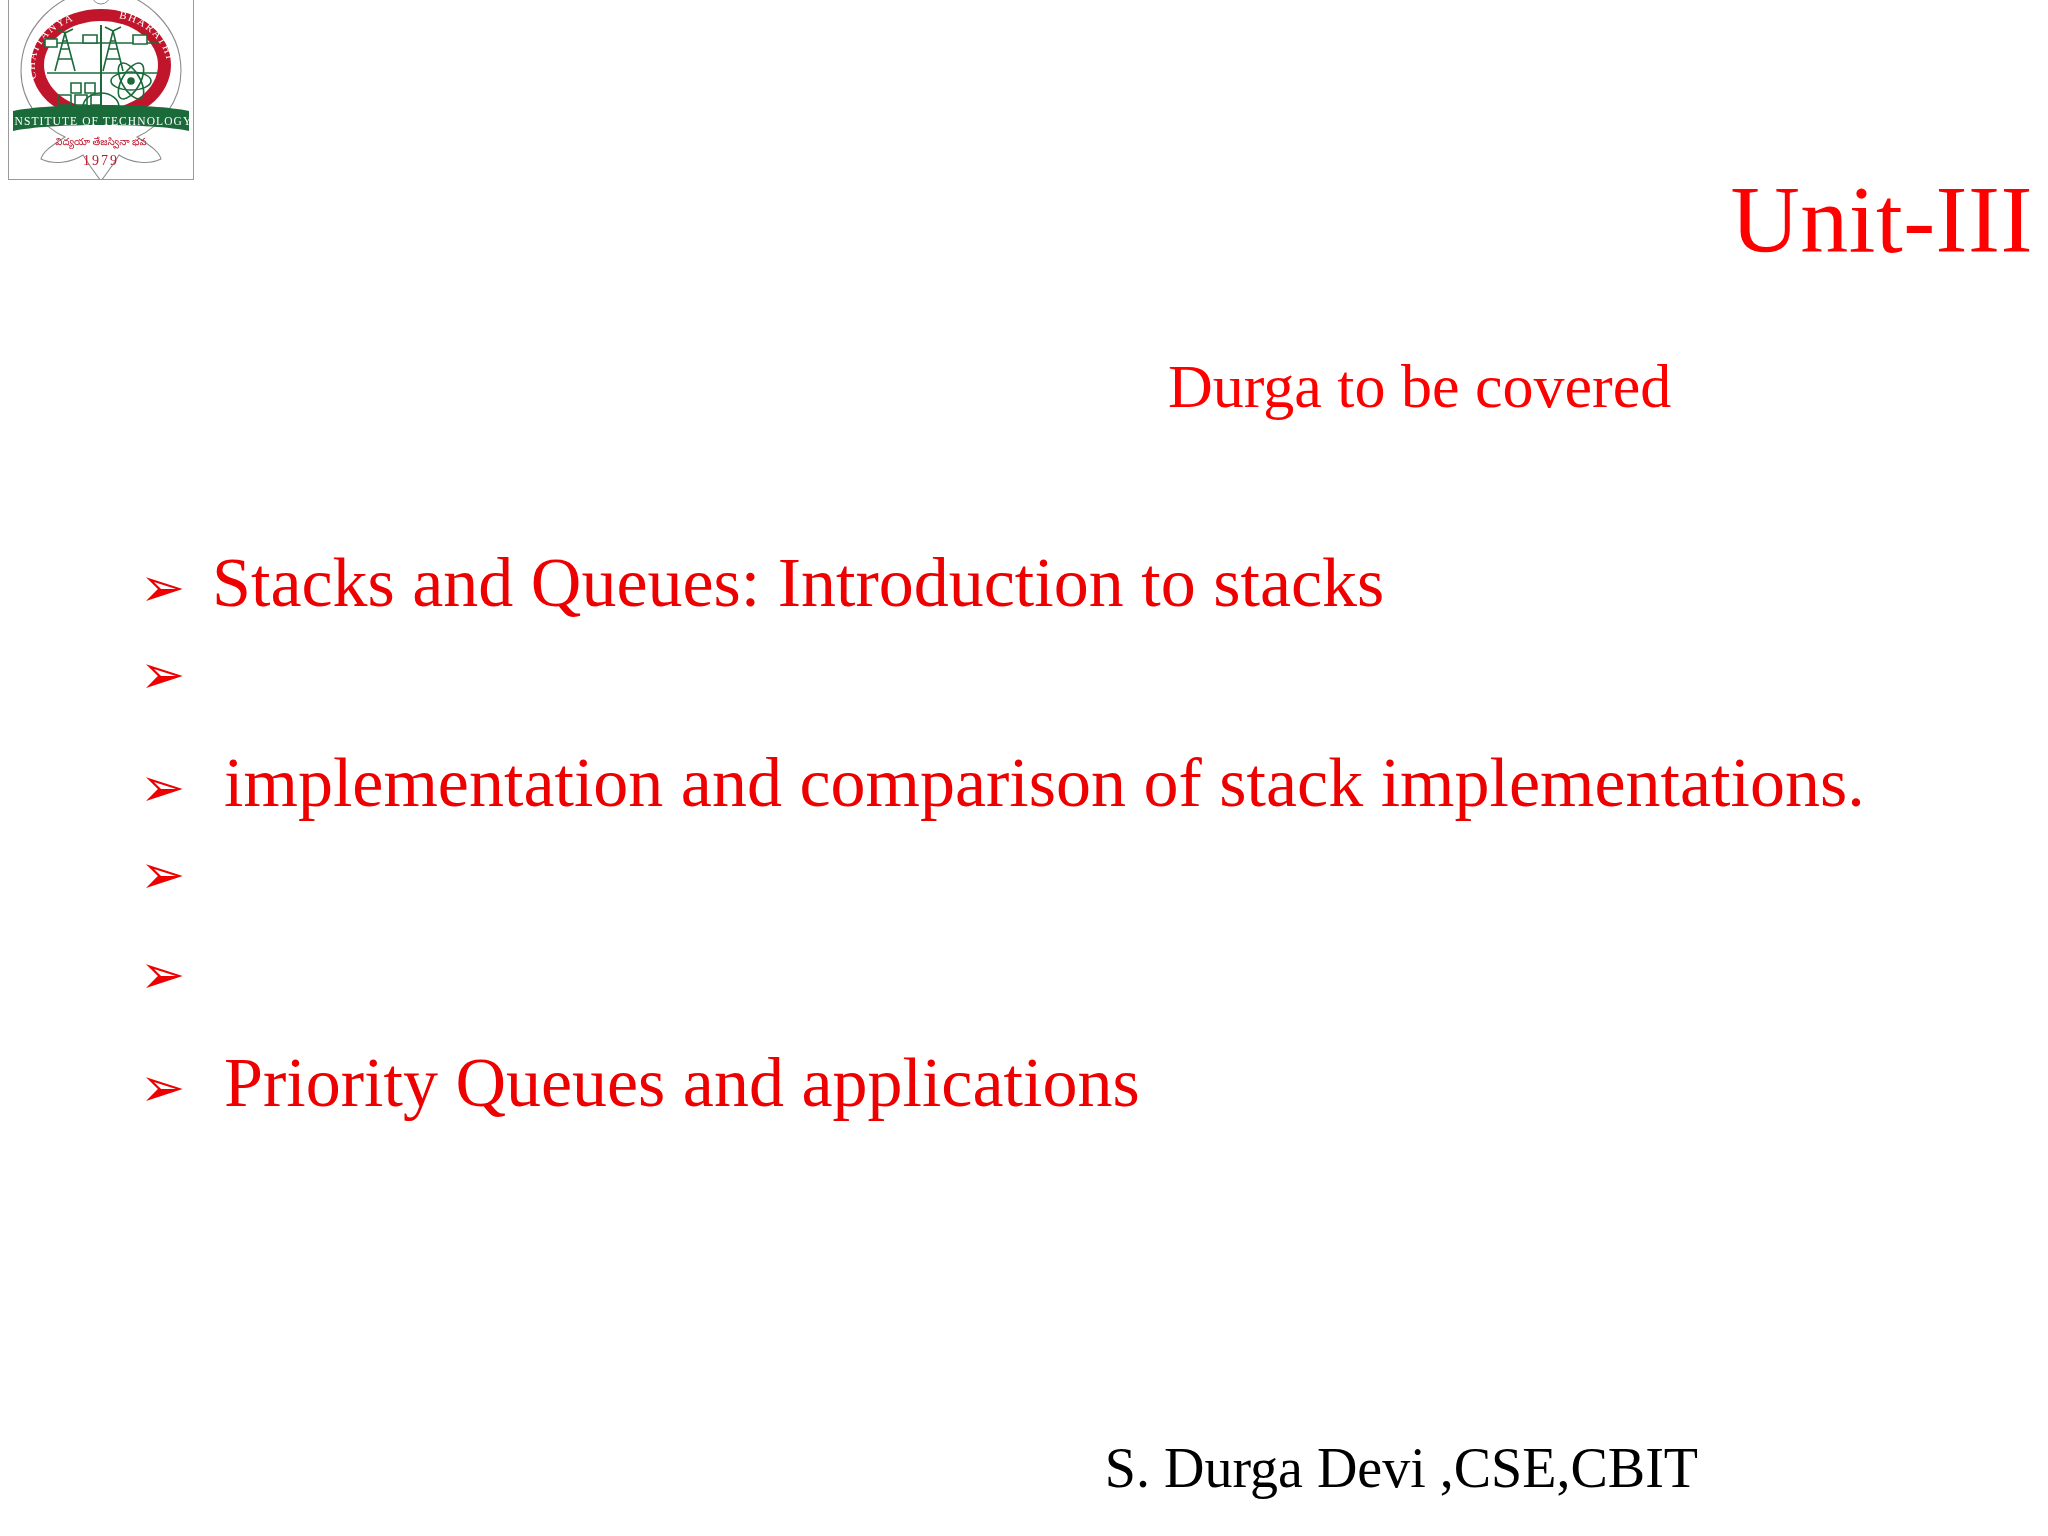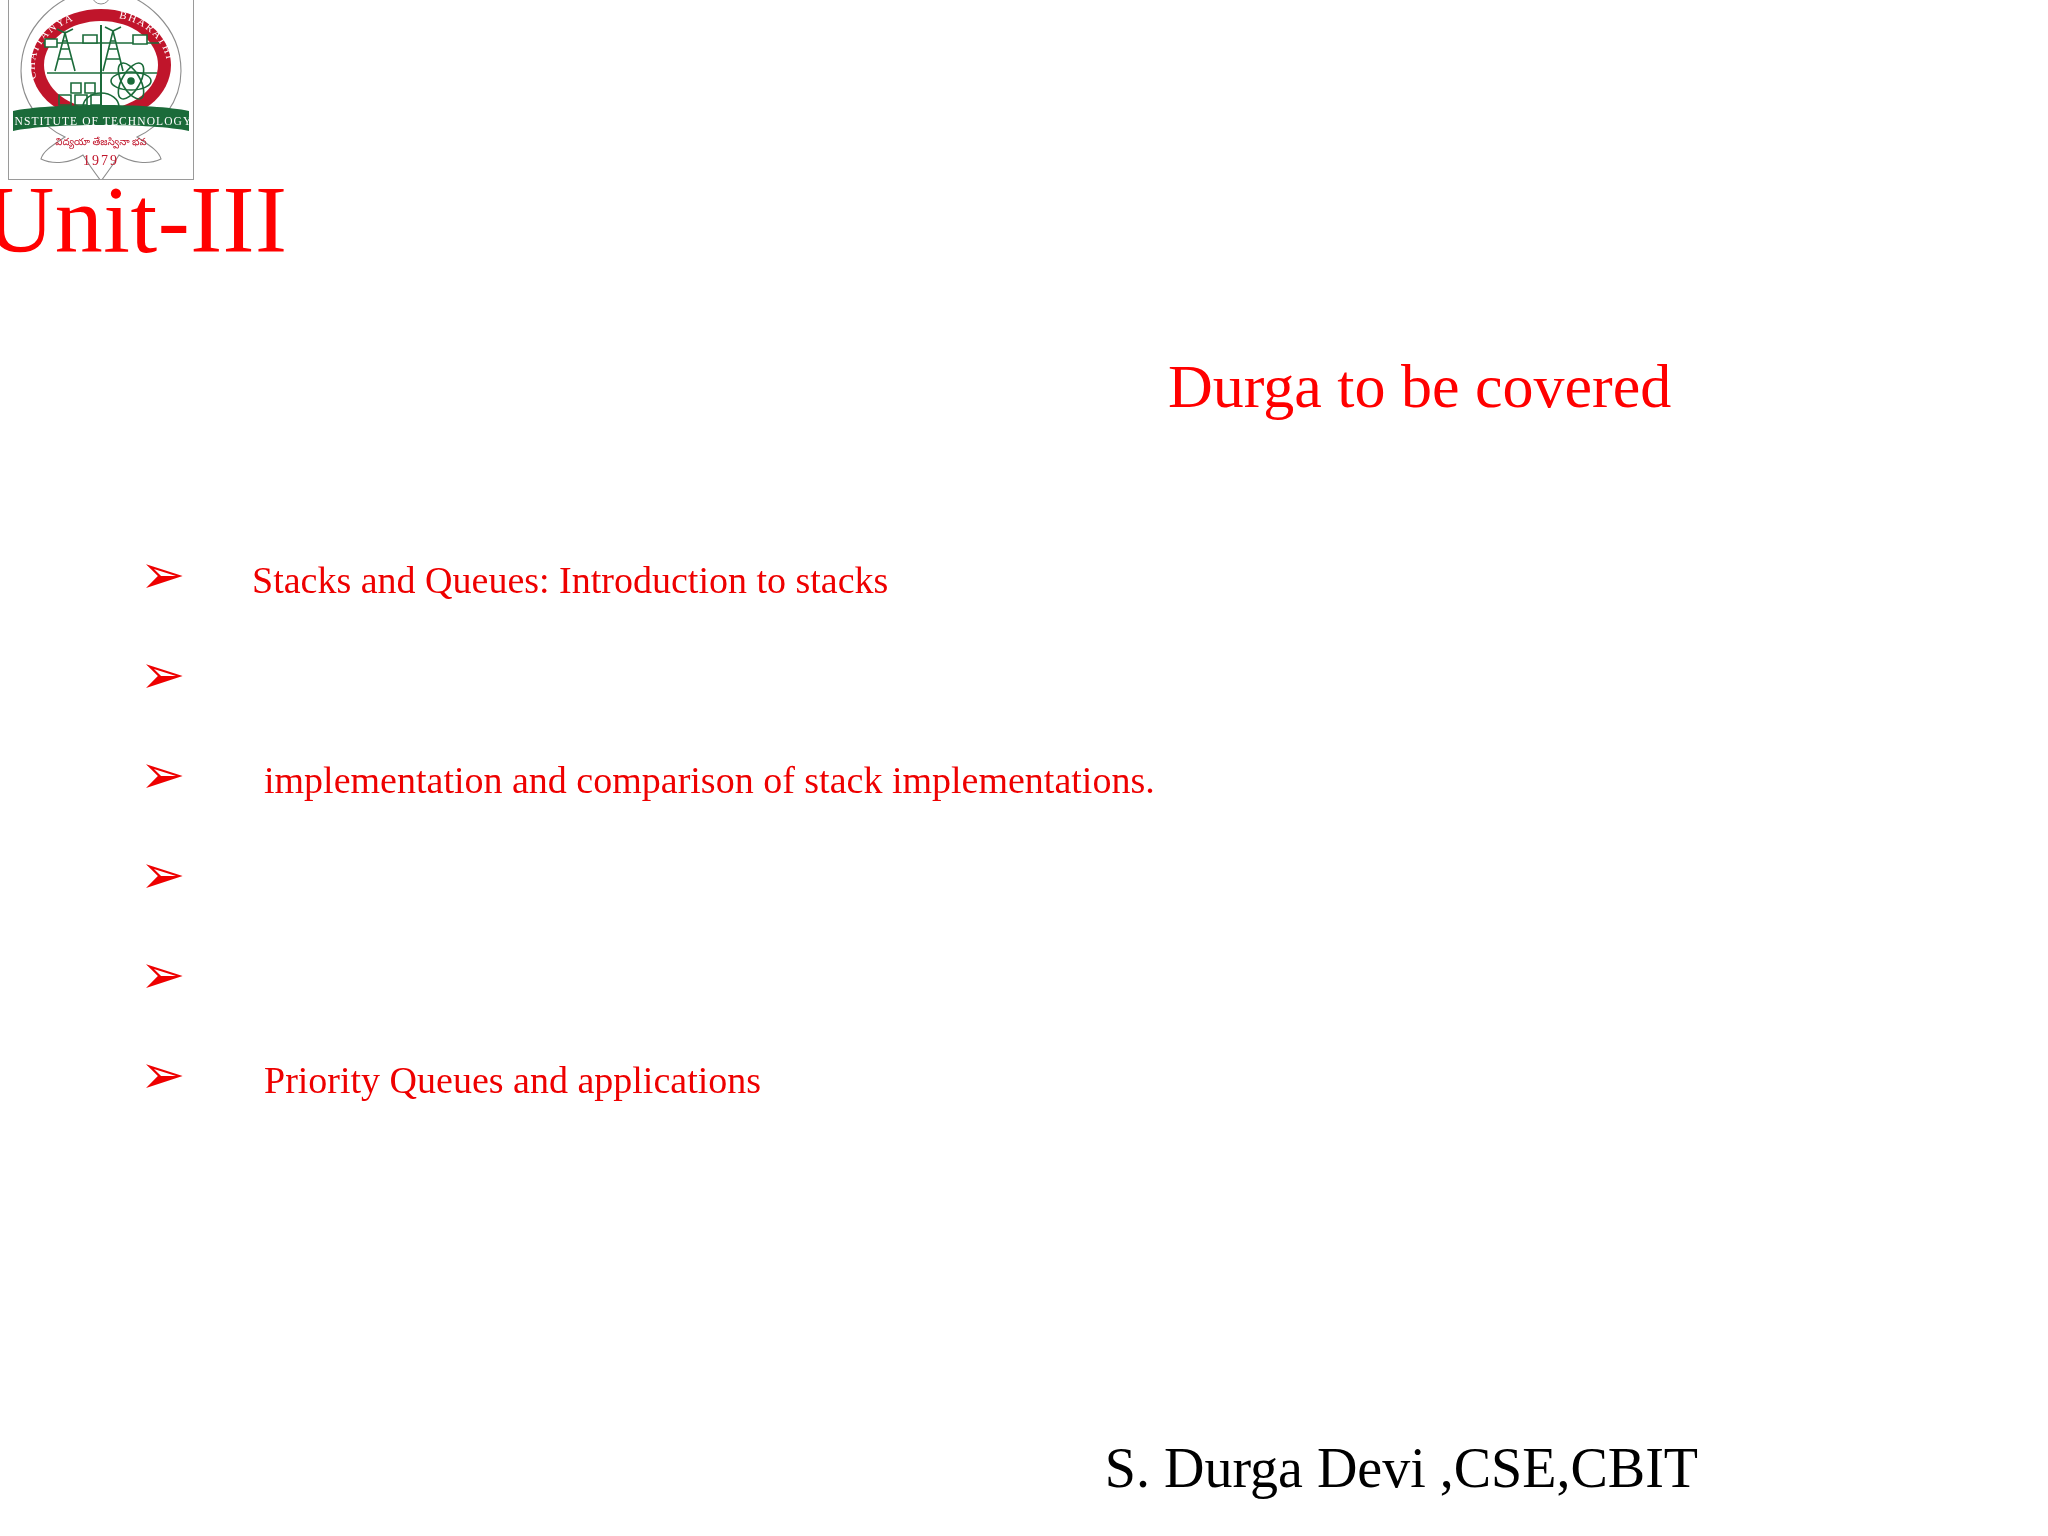--- a/index.html
+++ b/index.html
@@ -33,21 +33,21 @@
     overflow: hidden;
   }
   .logo-svg { display:block; width:100%; height:100%; }
 
   
   .title {
     position: absolute;
     left: 0;
     top: 172px;
     width: 2048px;
-    text-align: left;
+    text-align: right;
     color: #FF0000;
     font-size: 96px;
     line-height: 1.0;
     letter-spacing: 0.5px;
     white-space: nowrap;
   }
   .title-inner {
     display: inline-block;
     transform: translateX(-15px);
   }
@@ -80,24 +80,23 @@
   .bullet-mark {
     width: 72px;
     flex: 0 0 72px;
     color: #EE0000;
     font-size: 54px;
     line-height: 1;
     font-family: "DejaVu Sans", sans-serif;
   }
   .bullet-arrow { display:block; }
   .bullet-text {
-    font-size: 38px;
+    font-size: 70px;
     line-height: 1.0;
     color: #EE0000;
-    margin-left: 40px;
   }
   
   .indent-0 .bullet-text { padding-left: 0px; }
   .indent-1 .bullet-text { padding-left: 12px; }
 
   
   .footer {
     position: absolute;
     left: 0;
     top: 1440px;

